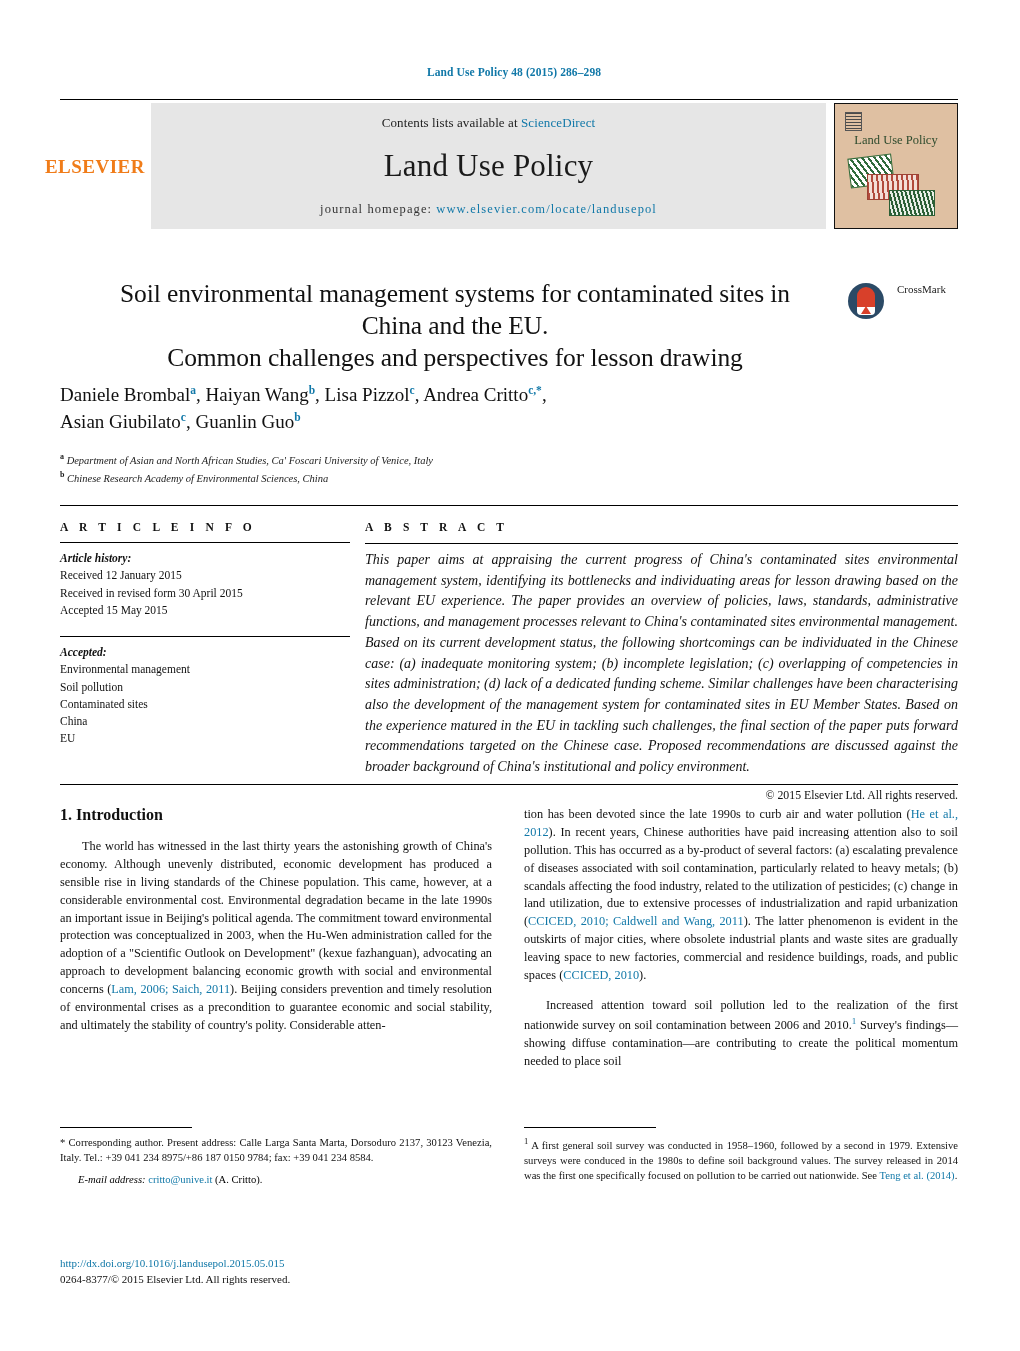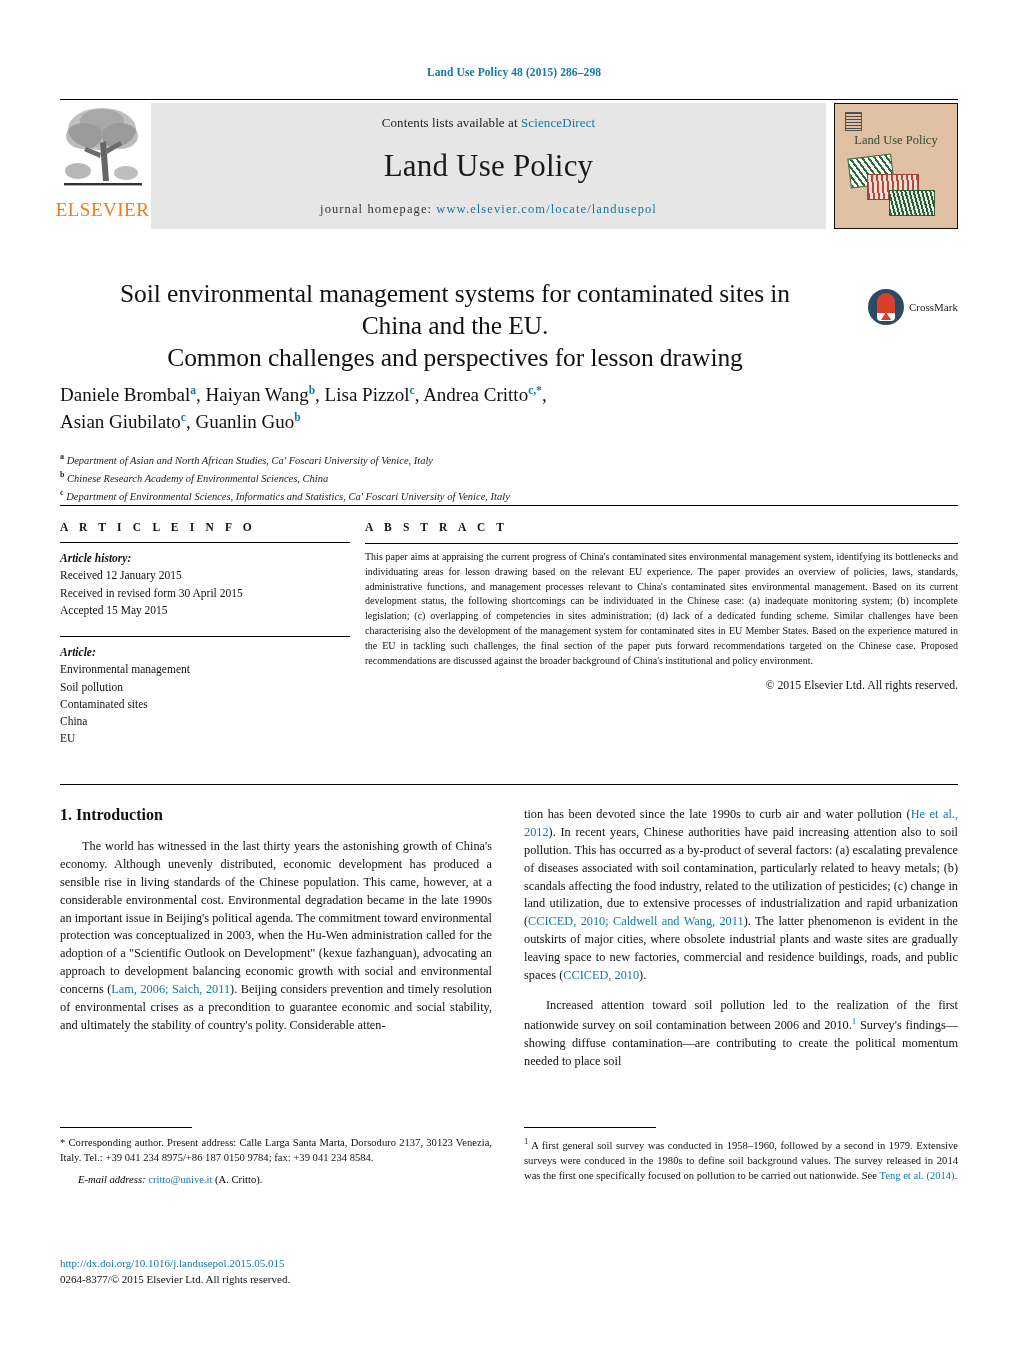--- a/index.html
+++ b/index.html
@@ -48,23 +48,24 @@
     top: 103px;
     width: 898px;
     height: 126px;
     display: flex;
     align-items: stretch;
   }
   .elsevier-block {
     width: 85px;
     flex: 0 0 85px;
     display: flex;
-    flex-direction: column;
+    justify-content: flex-end;
     align-items: center;
     padding-bottom: 1px;
+    font-weight: bold;
   }
   .tree-svg { display:block; }
   .elsevier-word {
     font-family: "Liberation Serif", serif;
     font-size: 19px;
     letter-spacing: 0.5px;
     color: #f07c19;
     line-height: 1;
     margin-top: 1px;
   }
@@ -154,27 +155,27 @@
     font-size: 25.5px;
     line-height: 1.25;
     font-weight: normal;
     color: #111;
     margin: 0;
     letter-spacing: -0.1px;
     text-align: center;
   }
   .crossmark {
     position: absolute;
-    right: 54px;
+    right: 74px;
     top: 283px;
     width: 98px;
     height: 48px;
     display: flex;
-    align-items: center;
-    gap: 5px;
+    align-items: flex-start;
+    gap: 13px;
   }
   .cm-logo {
     width: 36px; height: 36px;
     border-radius: 50%;
     background: #2b4a66;
     position: relative;
     flex: 0 0 36px;
   }
   .cm-logo::before {
     content: "";
@@ -267,24 +268,25 @@
   .info-body {
     font-size: 11.5px;
     line-height: 1.5;
     color: #111;
   }
   .info-body .ital {
     font-style: italic;
     font-weight: bold;
   }
   .abs-body {
-    font-size: 10px;
+    font-size: 14px;
     line-height: 1.48;
     text-align: justify;
     color: #111;
+    font-style: italic;
   }
   .abs-copy {
     text-align: right;
     font-size: 11.8px;
     margin-top: 10px;
     color: #111;
   }
 
   
   .body-rule {
@@ -438,37 +440,36 @@
     <span>Haiyan Wang</span><sup>b</sup>,
     <span>Lisa Pizzol</span><sup>c</sup>,
     <span>Andrea Critto</span><sup>c,*</sup>,<br>
     <span>Asian Giubilato</span><sup>c</sup>,
     <span>Guanlin Guo</span><sup>b</sup>
   </div>
 
   <div class="affiliations">
     <div><sup>a</sup> <span>Department of Asian and North African Studies, Ca' Foscari University of Venice, Italy</span></div>
     <div><sup>b</sup> <span>Chinese Research Academy of Environmental Sciences, China</span></div>
-    <div><sup>c</sup> <span>Department of Environmental Sciences, Informatics and Statistics, Ca' Foscari University of Venice, Italy</span></div>
   </div>
 
   <div class="info-abstract-rule-top"></div>
 
   <div class="col-info">
     <div class="section-head">A R T I C L E   I N F O</div>
     <div class="hr-thin"></div>
     <div class="info-body">
       <div class="ital">Article history:</div>
       <div>Received 12 January 2015</div>
       <div>Received in revised form 30 April 2015</div>
       <div>Accepted 15 May 2015</div>
     </div>
     <div class="hr-thin" style="margin-top:17px;"></div>
     <div class="info-body">
-      <div class="ital">Article:</div>
+      <div class="ital">Accepted:</div>
       <div>Environmental management</div>
       <div>Soil pollution</div>
       <div>Contaminated sites</div>
       <div>China</div>
       <div>EU</div>
     </div>
   </div>
 
   <div class="col-abs">
     <div class="section-head">A B S T R A C T</div>

